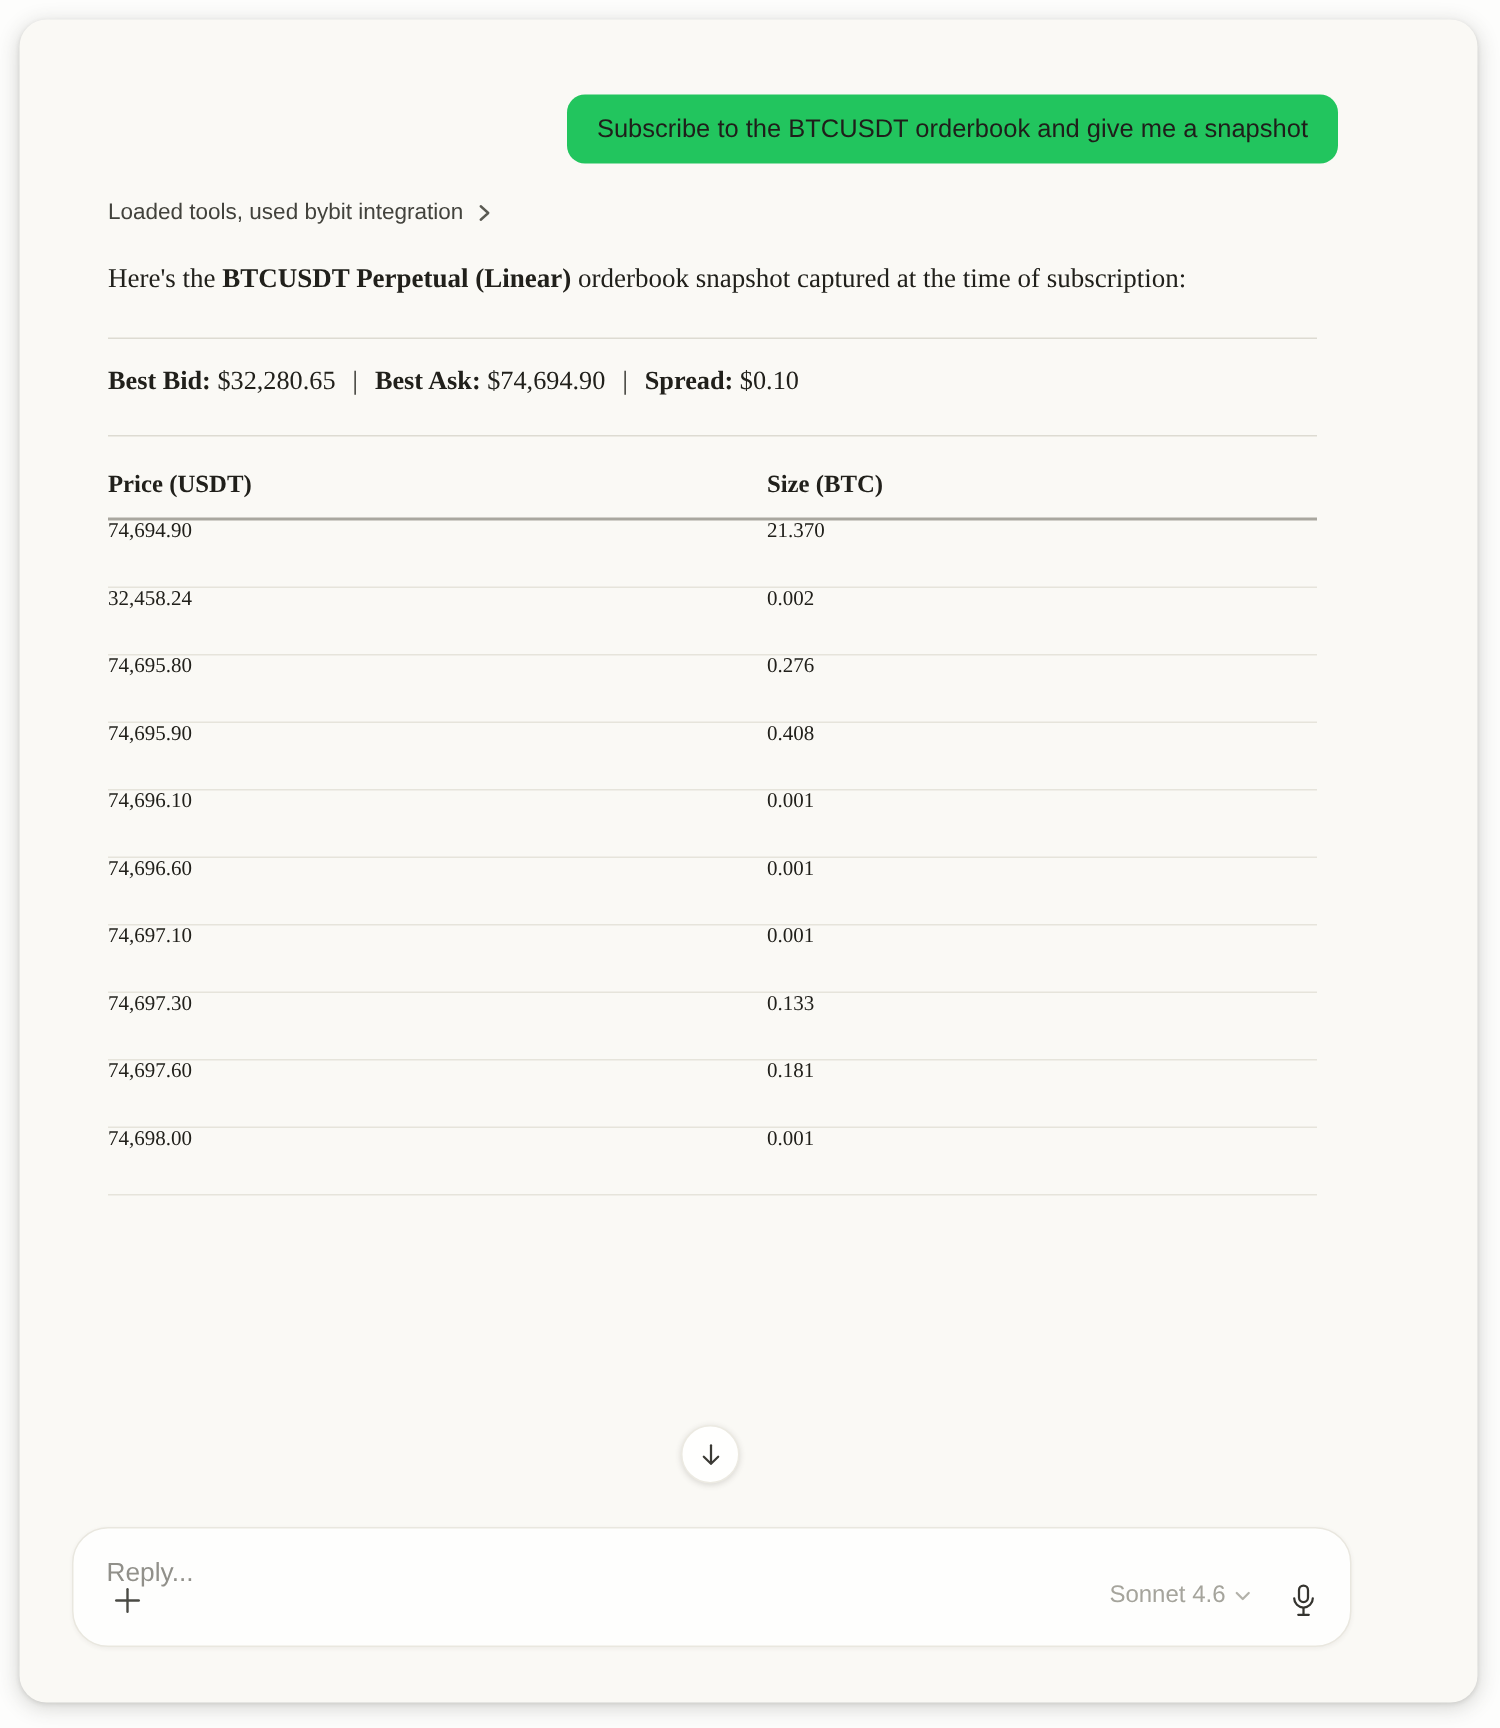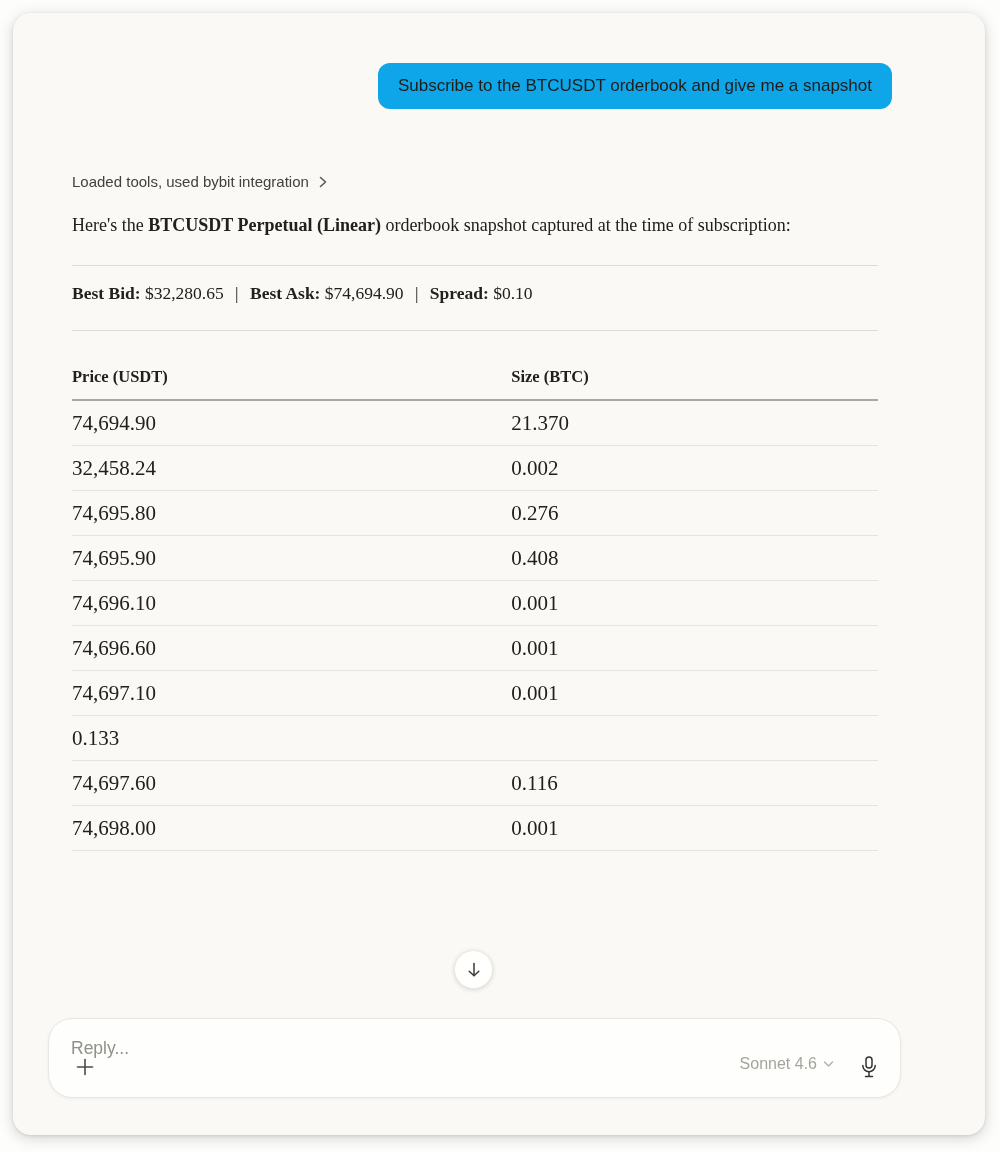--- a/index.html
+++ b/index.html
@@ -8,40 +8,40 @@
   .card{
     position:absolute;left:13px;top:13px;width:972px;height:1122px;
     background:#faf9f5;border-radius:18px;
     box-shadow:0 3px 14px rgba(60,58,50,0.22), 0 1px 3px rgba(60,58,50,0.12);
     font-family:"Liberation Serif", serif;color:#21201b;
   }
   .content{position:absolute;left:59px;top:0;width:820px;}
   
   .bubble-row{display:flex;justify-content:flex-end;margin-top:50px;}
   .bubble{
-    background:#0ea5e9;border-radius:12px;padding:12px 20px;
+    background:#22c55e;border-radius:12px;padding:12px 20px;
     font-family:"Liberation Sans", sans-serif;font-size:17px;color:#1f1e1a;
     line-height:1.3;max-width:640px;
   }
   
-  .tool-notice{margin-top:64px;display:flex;align-items:center;gap:8px;cursor:pointer;
+  .tool-notice{margin-top:24px;display:flex;align-items:center;gap:8px;cursor:pointer;
     font-family:"Liberation Sans", sans-serif;font-size:15px;color:#42423c;}
   .tool-notice .chev{color:#5a5a52;display:inline-flex;}
   
   .intro{margin-top:22px;font-size:18px;line-height:1.52;width:740px;}
   b,.b{font-weight:bold;}
   .divider{border:none;border-top:1px solid #dddbd2;margin:26px 0 0 0;width:806px;height:0;}
   .meta-line{margin-top:29px;font-size:17.5px;display:flex;align-items:center;gap:7px;}
   .stats-line{margin-top:17px;font-size:17.5px;}
   .sep{margin:0 7px;color:#21201b;}
   .section-title{margin-top:42px;font-size:18px;font-weight:bold;}
   
-  .table{margin-top:36px;width:806px;}
+  .table{margin-top:22px;width:806px;}
   .thead{display:flex;font-weight:bold;font-size:16.5px;padding-bottom:12px;border-bottom:2px solid #a9a79f;}
-  .trow{display:flex;align-items:center;height:45px;border-bottom:1px solid #e6e4db;font-size:21px;}
+  .trow{display:flex;align-items:flex-start;height:45px;border-bottom:1px solid #e6e4db;font-size:14px;}
   .tcell.price{width:54.5%;}
   .tcell.size{flex:1;}
   .tcell.bold{font-weight:normal;}
   .col-price{width:54.5%;}
   .col-size{flex:1;}
   
   .scroll-btn{
     position:absolute;left:441px;top:937px;width:39px;height:39px;border-radius:50%;
     background:#fffffe;border:1px solid #eceae2;box-shadow:0 1px 4px rgba(60,58,50,0.18);
     display:flex;align-items:center;justify-content:center;cursor:pointer;
@@ -135,25 +135,26 @@
           </div>
           <div class="trow">
             <div class="tcell price">74,696.60</div>
             <div class="tcell size">0.001</div>
           </div>
           <div class="trow">
             <div class="tcell price">74,697.10</div>
             <div class="tcell size">0.001</div>
           </div>
           <div class="trow">
+            <div class="tcell price">74,697.30</div>
             <div class="tcell size">0.133</div>
           </div>
           <div class="trow">
             <div class="tcell price">74,697.60</div>
-            <div class="tcell size">0.116</div>
+            <div class="tcell size">0.181</div>
           </div>
           <div class="trow">
             <div class="tcell price">74,698.00</div>
             <div class="tcell size">0.001</div>
           </div>
         </div>
     </div>
 
   </div>
 

